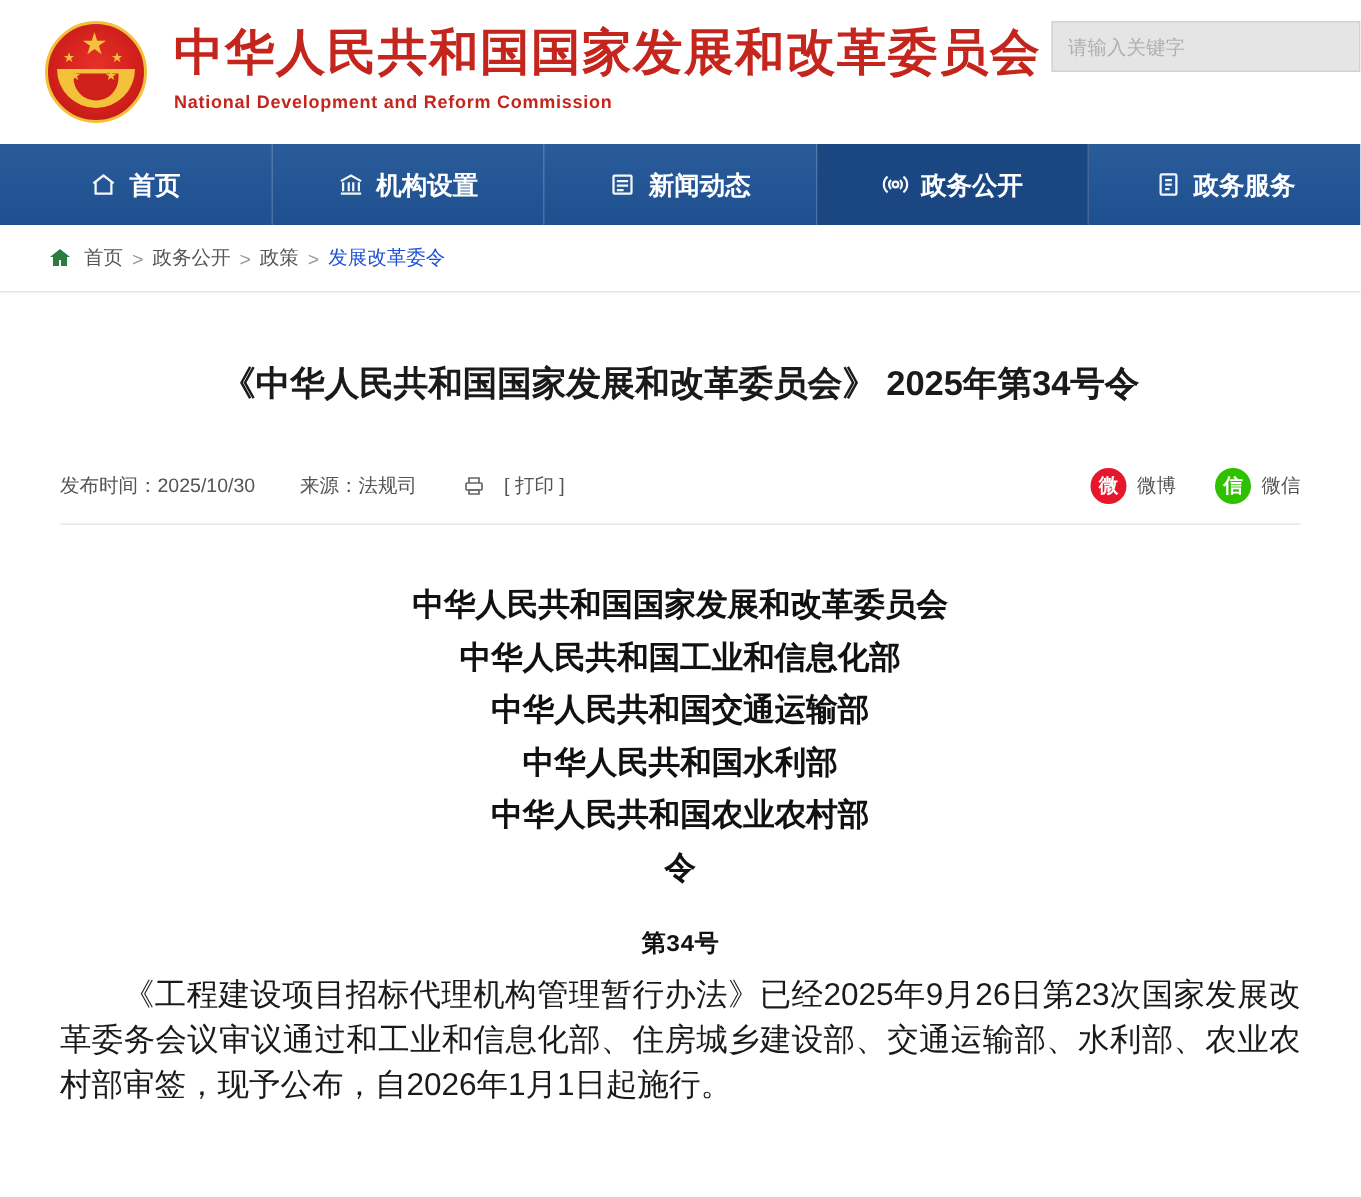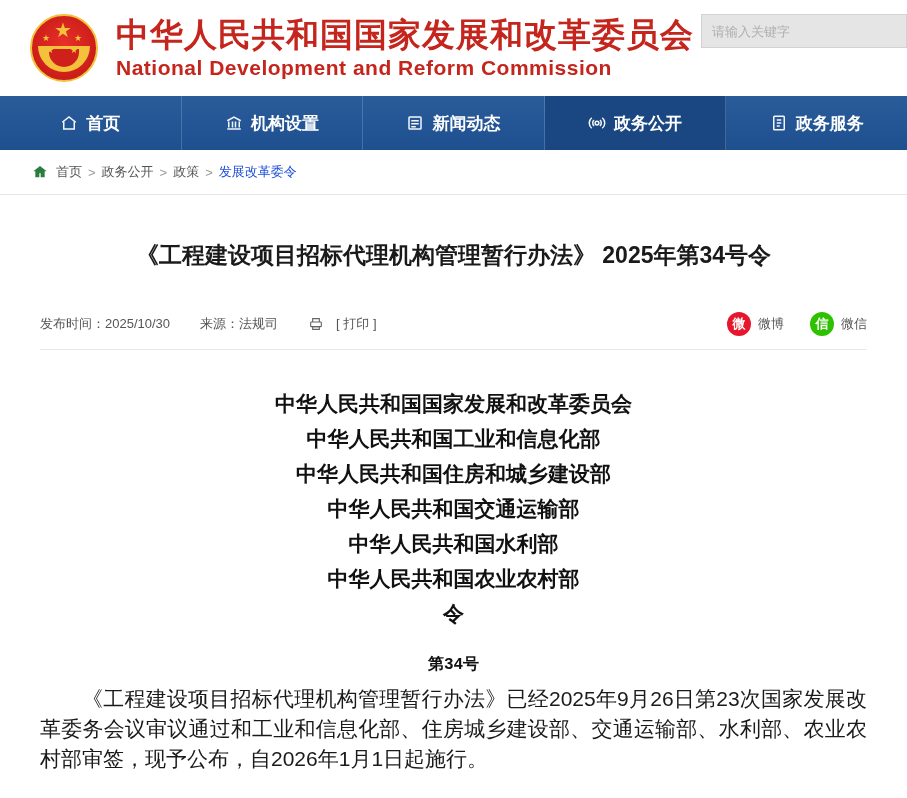--- a/index.html
+++ b/index.html
@@ -73,21 +73,21 @@
   }
   .site-title-cn {
     font-size: 33px;
     font-weight: bold;
     color: #c4261d;
     letter-spacing: 1px;
     line-height: 40px;
     white-space: nowrap;
   }
   .site-title-en {
-    font-size: 21px;
+    font-size: 12px;
     font-weight: bold;
     color: #c4261d;
     letter-spacing: 0.5px;
     line-height: 26px;
     white-space: nowrap;
   }
 
   .header-right {
     position: absolute;
     right: 0;
@@ -355,21 +355,21 @@
   <a href="#">首页</a>
   <span class="sep">&gt;</span>
   <a href="#">政务公开</a>
   <span class="sep">&gt;</span>
   <a href="#">政策</a>
   <span class="sep">&gt;</span>
   <span class="current">发展改革委令</span>
 </div>
 
 <div class="article">
-  <div class="article-title">《工程建设项目招标代理机构管理暂行办法》 2025年第34号令</div>
+  <div class="article-title">《中华人民共和国国家发展和改革委员会》 2025年第34号令</div>
 
   <div class="meta-bar">
     <span class="meta-item">
       <span>发布时间：</span><span>2025/10/30</span>
     </span>
     <span class="meta-item">
       <span>来源：</span><span>法规司</span>
     </span>
     <span class="meta-item print">
       <span class="printer-icon">
@@ -390,21 +390,20 @@
       <span class="share-item">
         <span class="share-dot weixin">信</span>
         <span>微信</span>
       </span>
     </span>
   </div>
 
   <div class="doc-body">
     <div class="issuer-line">中华人民共和国国家发展和改革委员会</div>
     <div class="issuer-line">中华人民共和国工业和信息化部</div>
-    <div class="issuer-line">中华人民共和国住房和城乡建设部</div>
     <div class="issuer-line">中华人民共和国交通运输部</div>
     <div class="issuer-line">中华人民共和国水利部</div>
     <div class="issuer-line">中华人民共和国农业农村部</div>
     <div class="order-char">令</div>
     <div class="doc-number">第34号</div>
     <div class="doc-para">《工程建设项目招标代理机构管理暂行办法》已经2025年9月26日第23次国家发展改革委务会议审议通过和工业和信息化部、住房城乡建设部、交通运输部、水利部、农业农村部审签，现予公布，自2026年1月1日起施行。</div>
   </div>
 </div>
 
 </body></html>

